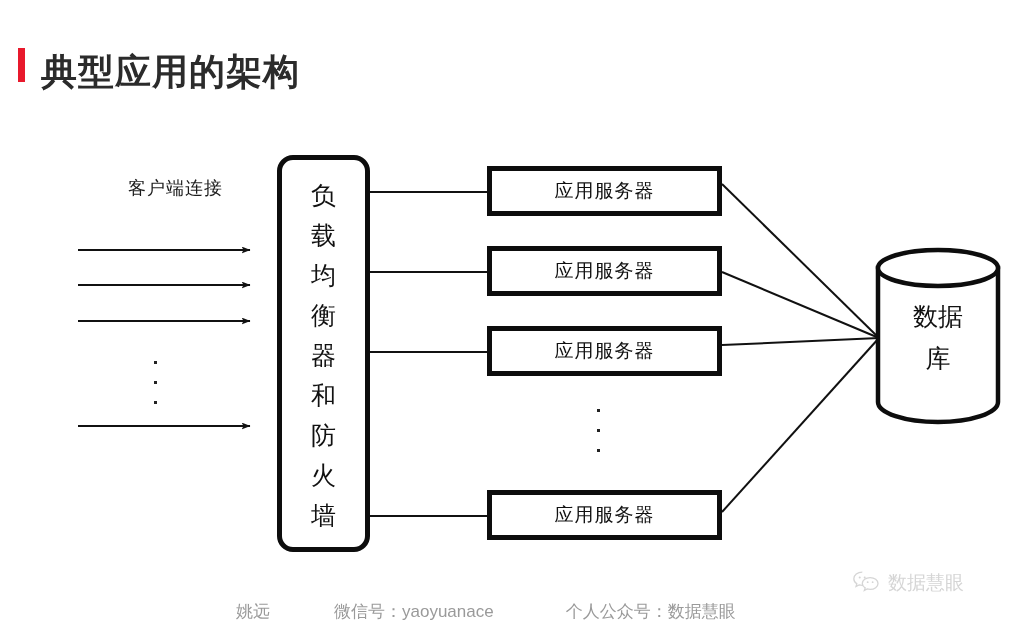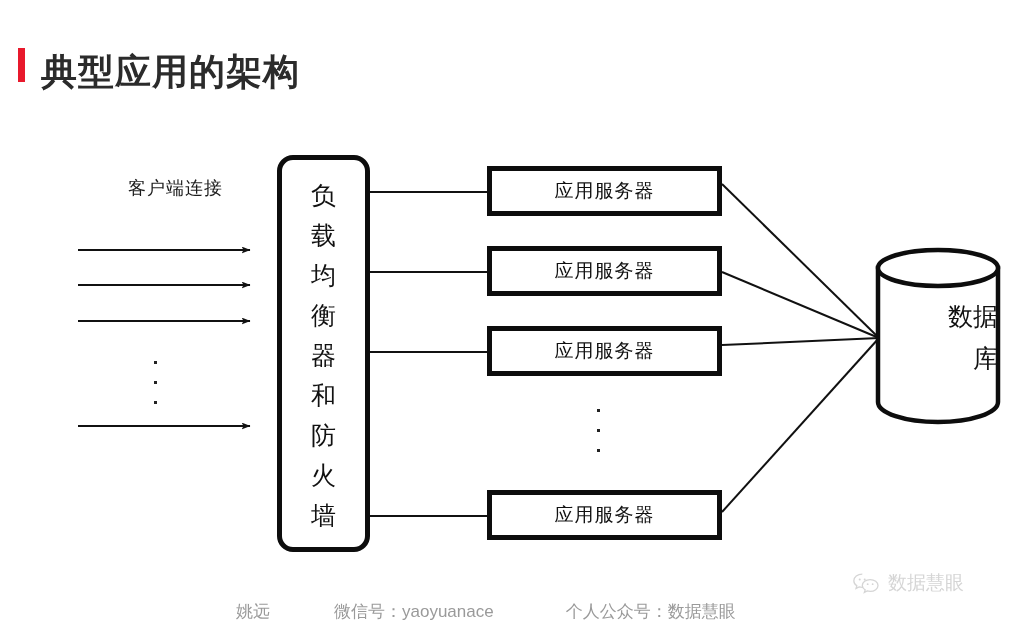--- a/index.html
+++ b/index.html
@@ -116,21 +116,21 @@
   #app-box-1 { left: 487px; top: 246px; }
   #app-box-2 { left: 487px; top: 326px; }
   #app-box-3 { left: 487px; top: 490px; }
 
   
   #db-label {
     position: absolute;
     left: 878px;
     top: 296px;
     width: 120px;
-    text-align: right;
+    text-align: center;
     font-family: "Liberation Serif", serif;
     font-size: 25px;
     line-height: 42px;
     color: #111111;
     pointer-events: none;
   }
 
   
   .dots {
     position: absolute;
@@ -163,21 +163,21 @@
   #footer-author { margin-left: 236px; }
   #footer-wechat { margin-left: 64px; }
   #footer-mp     { margin-left: 72px; }
 
   
   #brand {
     position: absolute;
     left: 852px;
     top: 570px;
     display: flex;
-    align-items: flex-end;
+    align-items: flex-start;
     opacity: 0.42;
   }
   #brand-icon { width: 28px; height: 24px; margin-right: 8px; }
   #brand-text {
     font-family: "Liberation Sans", sans-serif;
     font-size: 19px;
     color: #9c9c9c;
     white-space: nowrap;
   }
 </style>

